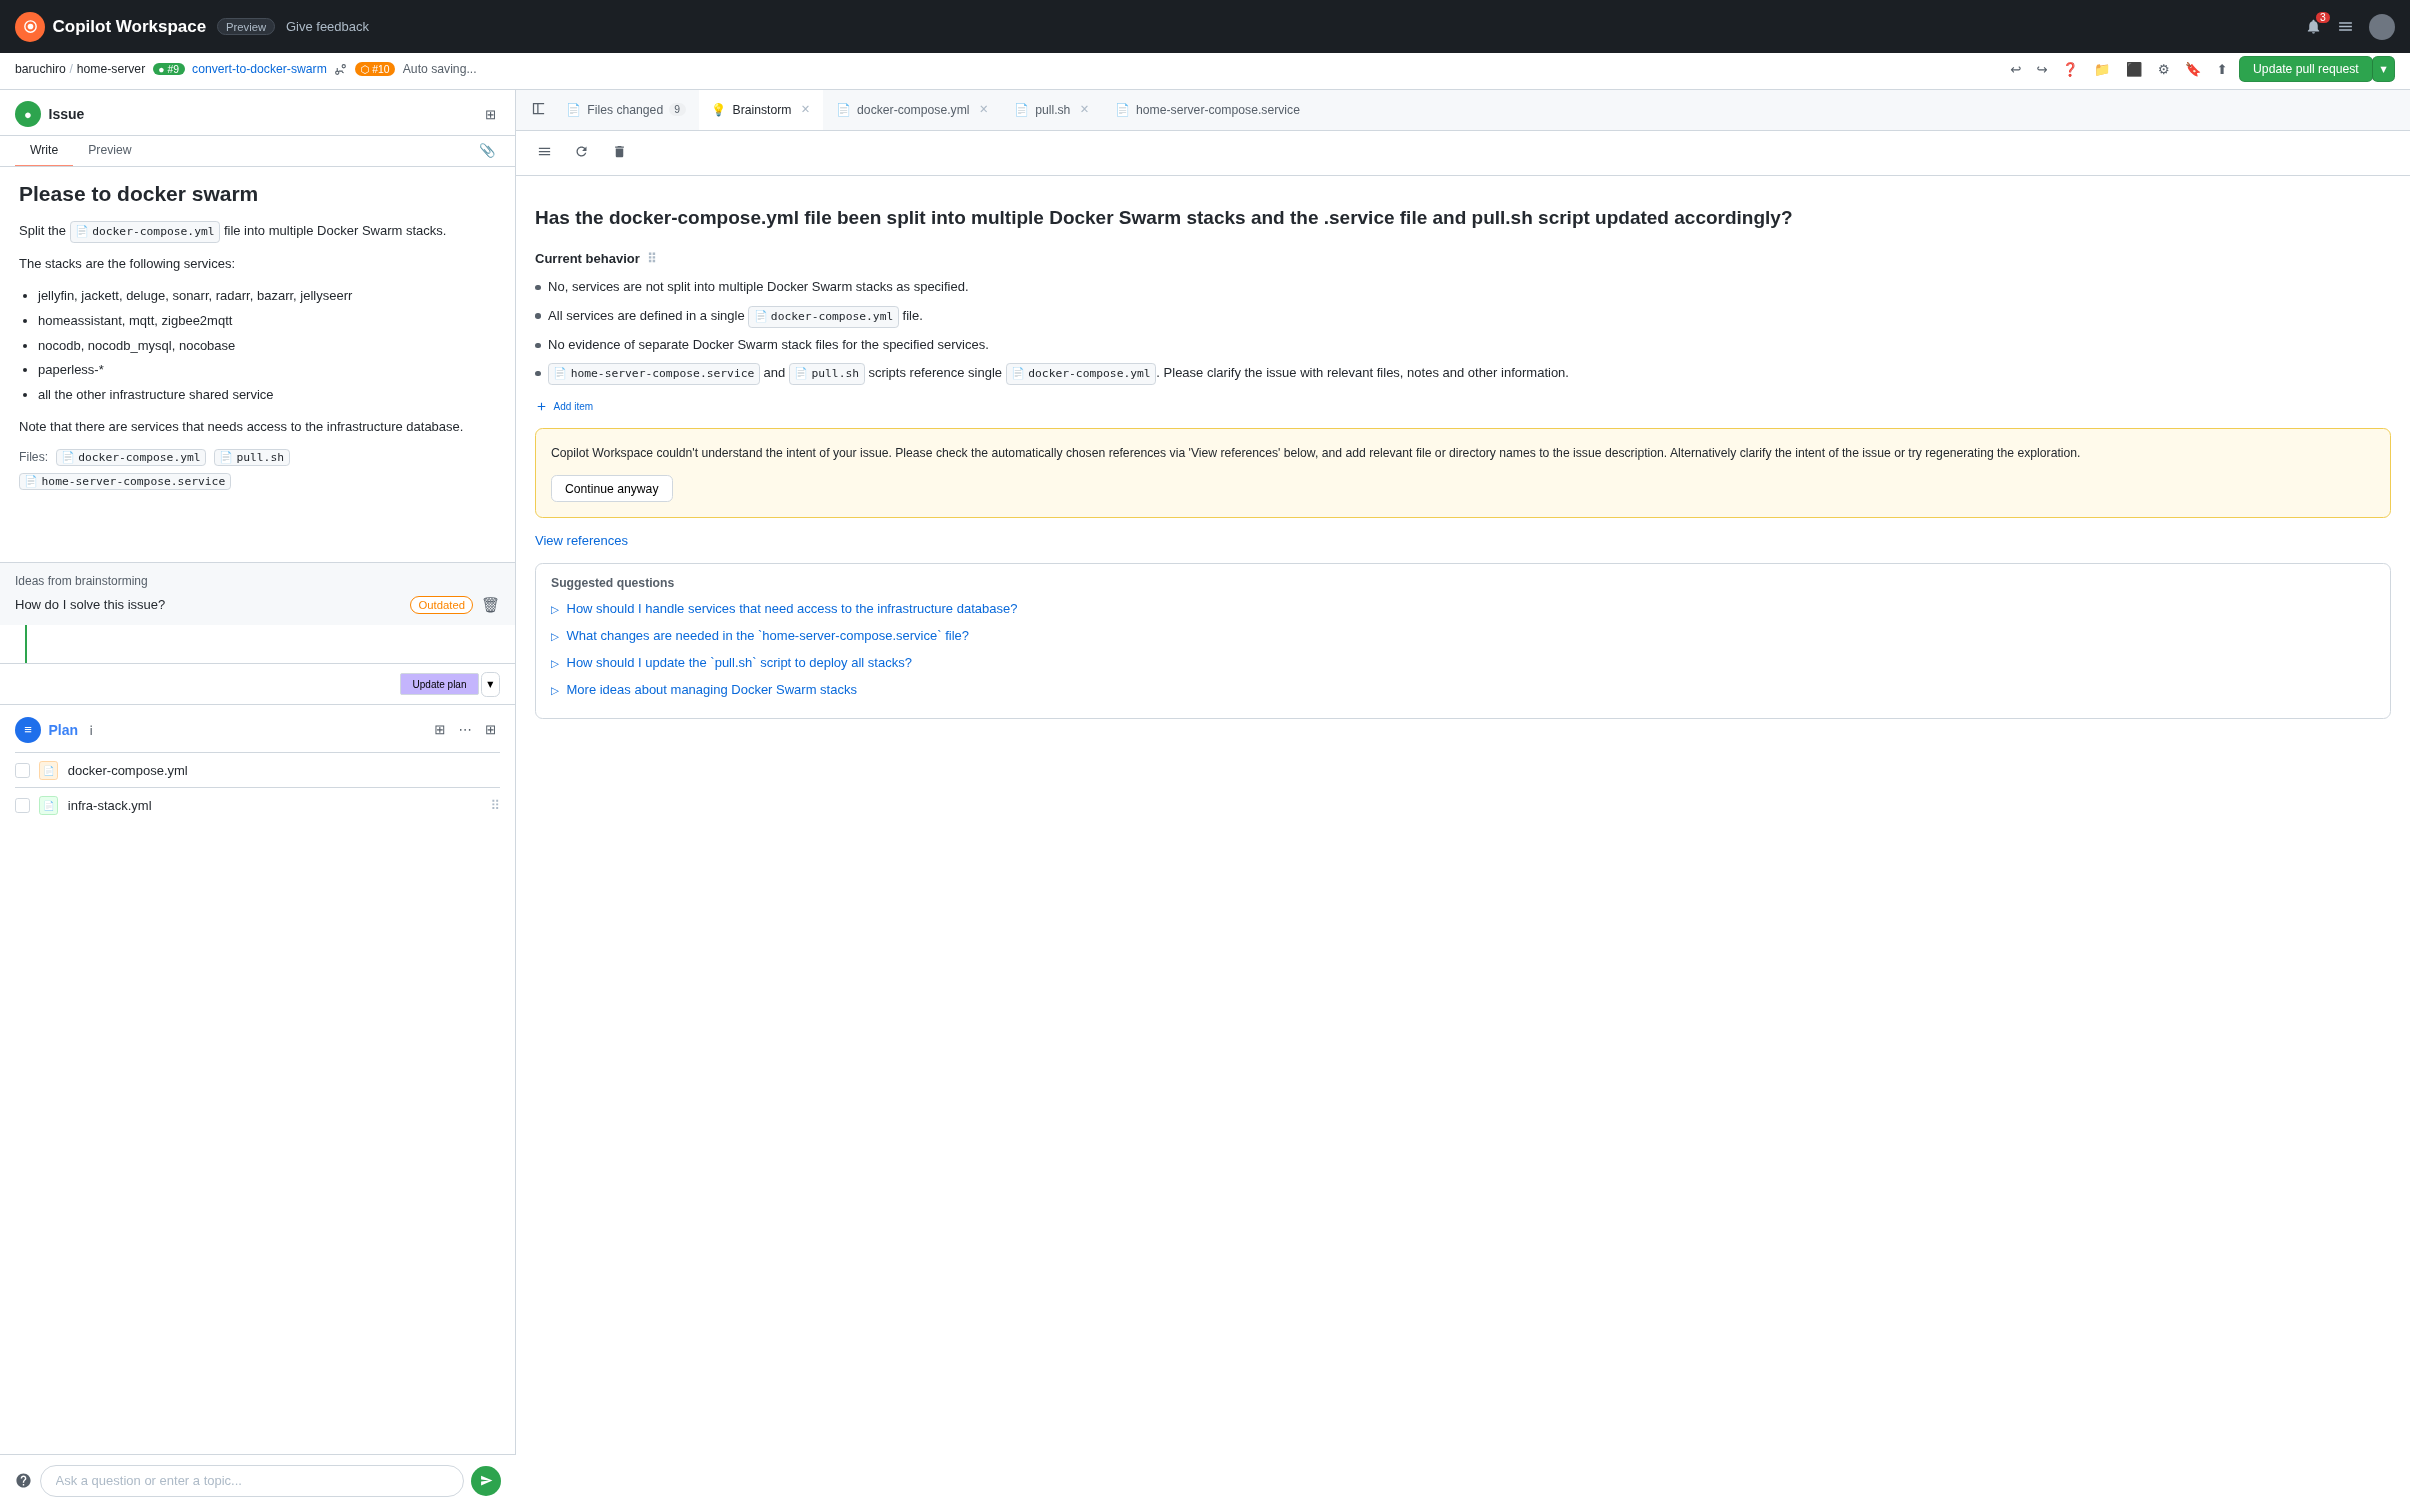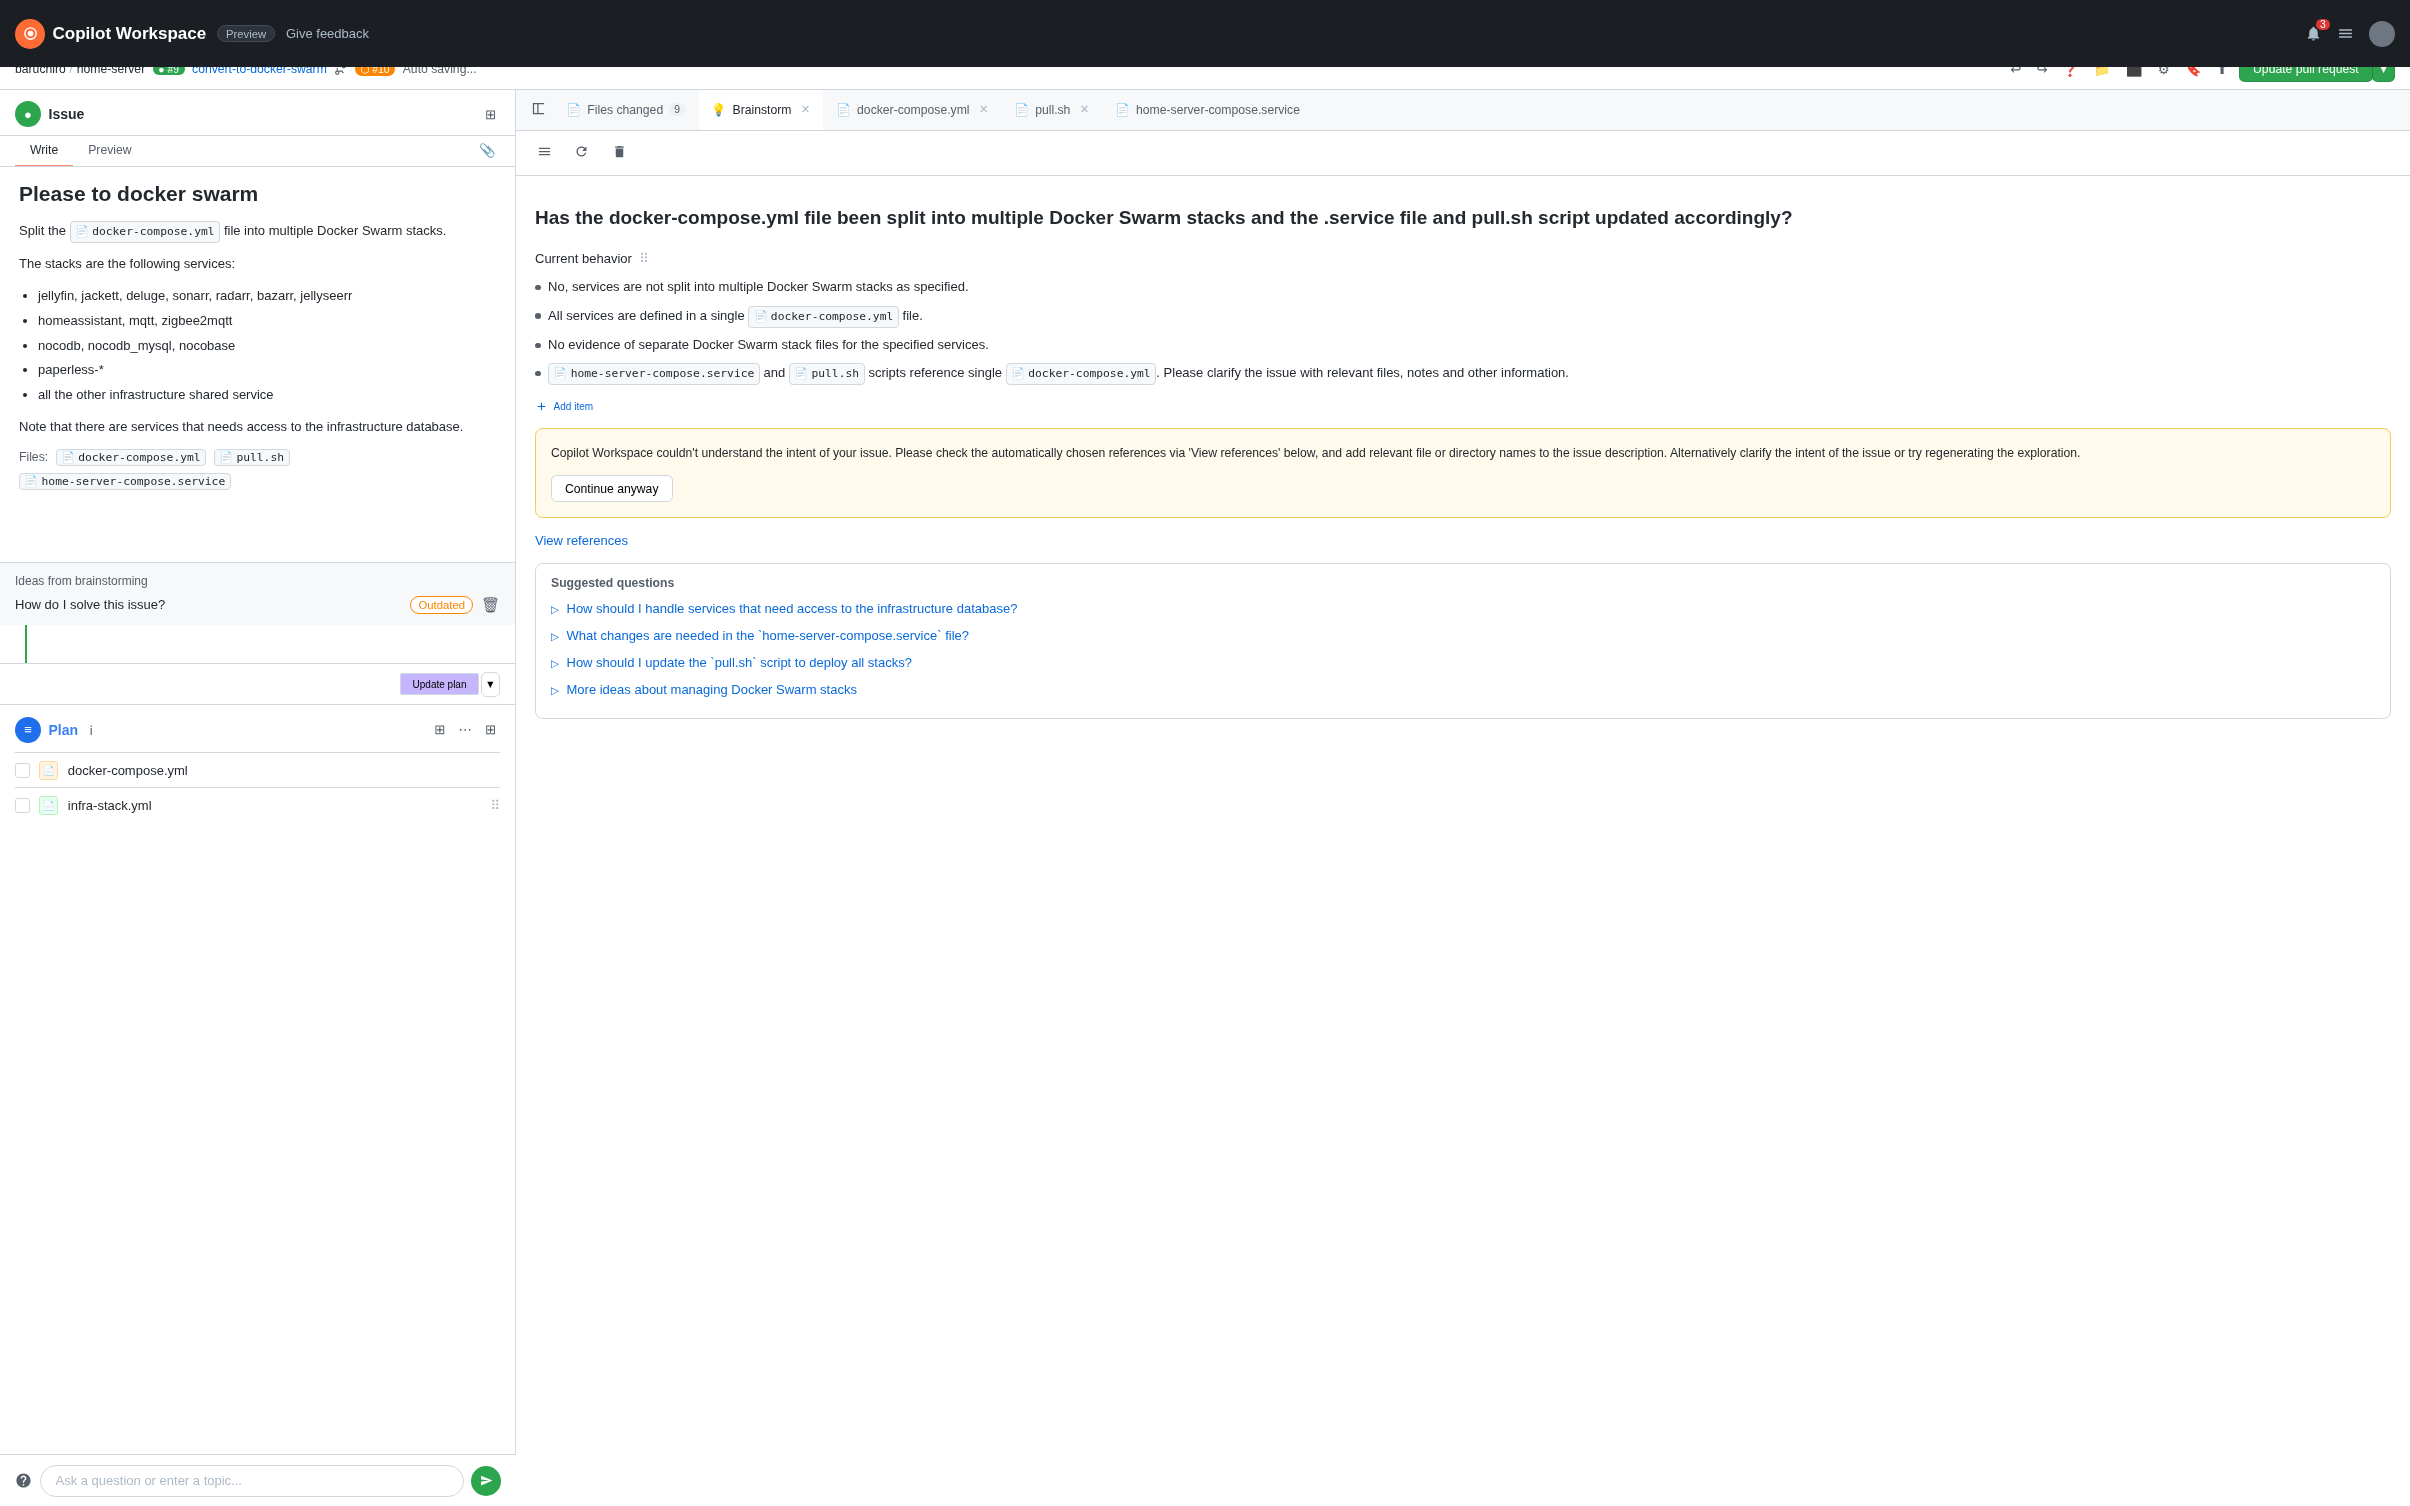--- a/index.html
+++ b/index.html
@@ -1,20 +1,20 @@
 <!DOCTYPE html>
 <html style="font-size:15px"><head>
   <meta charset="utf-8">
   <style>
     * { box-sizing: border-box; margin: 0; padding: 0; }
     body { font-family: -apple-system, BlinkMacSystemFont, 'Segoe UI', Helvetica, Arial, sans-serif; font-size: 13px; background: #ffffff; color: #24292f; overflow: hidden; width: 2411px; height: 1507px; }
 
     
     .top-nav {
-      display: flex; align-items: center; height: 67px;
+      display: flex; align-items: center; height: 53px;
       background: #1b1f24; padding: 0 15px; gap: 11.3px;
       position: fixed; top: 0; left: 0; right: 0; z-index: 100;
     }
     .top-nav-logo { display: flex; align-items: center; gap: 7.5px; }
     .logo-circle { width: 30px; height: 30px; background: #ff6b35; border-radius: 50%; display: flex; align-items: center; justify-content: center; }
     .top-nav-title { color: #ffffff; font-size: 17px; font-weight: 600; }
     .top-nav-badge { background: #2d333b; color: #adbac7; font-size: 11.3px; padding: 1.9px 7.5px; border-radius: 11.3px; border: 0.9px solid #444c56; }
     .top-nav-link { color: #adbac7; font-size: 13px; cursor: pointer; }
     .top-nav-spacer { flex: 1; }
     .top-nav-actions { display: flex; align-items: center; gap: 15px; }
@@ -136,21 +136,21 @@
     .task-banner {
       display: flex; align-items: center; justify-content: space-between;
       background: #fff8e1; border: 0.9px solid #f9d71c; border-radius: 7.5px; padding: 11.3px 15px; margin: 15px; margin-bottom: 0;
     }
     .task-banner-text { font-size: 13px; color: #24292f; }
     .task-banner-btn { background: #ffffff; border: 0.9px solid #d0d7de; border-radius: 5.6px; padding: 4.7px 13px; font-size: 12.2px; font-weight: 500; cursor: pointer; }
 
     
     .brainstorm-content { flex: 1; overflow-y: auto; padding: 29px 19px; }
     .brainstorm-question { font-size: 19px; font-weight: 600; margin-bottom: 19px; line-height: 1.4; color: #24292f; }
-    .section-title { font-size: 13px; font-weight: 400; color: #24292f; margin-bottom: 11.3px; display: flex; align-items: flex-end; gap: 7.5px; }
+    .section-title { font-size: 13px; font-weight: 700; color: #24292f; margin-bottom: 11.3px; display: flex; align-items: flex-end; gap: 7.5px; }
     .drag-icon { color: #adbac7; cursor: grab; }
 
     .bullet-list { list-style: none; padding: 0; margin: 0 0 15px 0; }
     .bullet-list li { display: flex; align-items: flex-start; gap: 7.5px; margin-bottom: 7.5px; font-size: 13px; line-height: 1.6; color: #24292f; }
     .bullet-dot { width: 5.6px; height: 5.6px; background: #57606a; border-radius: 50%; margin-top: 7.5px; flex-shrink: 0; }
 
     .add-item-row { display: flex; align-items: center; gap: 5.6px; color: #0969da; font-size: 10px; cursor: pointer; margin-top: 7.5px; }
 
     
     .warning-box {

